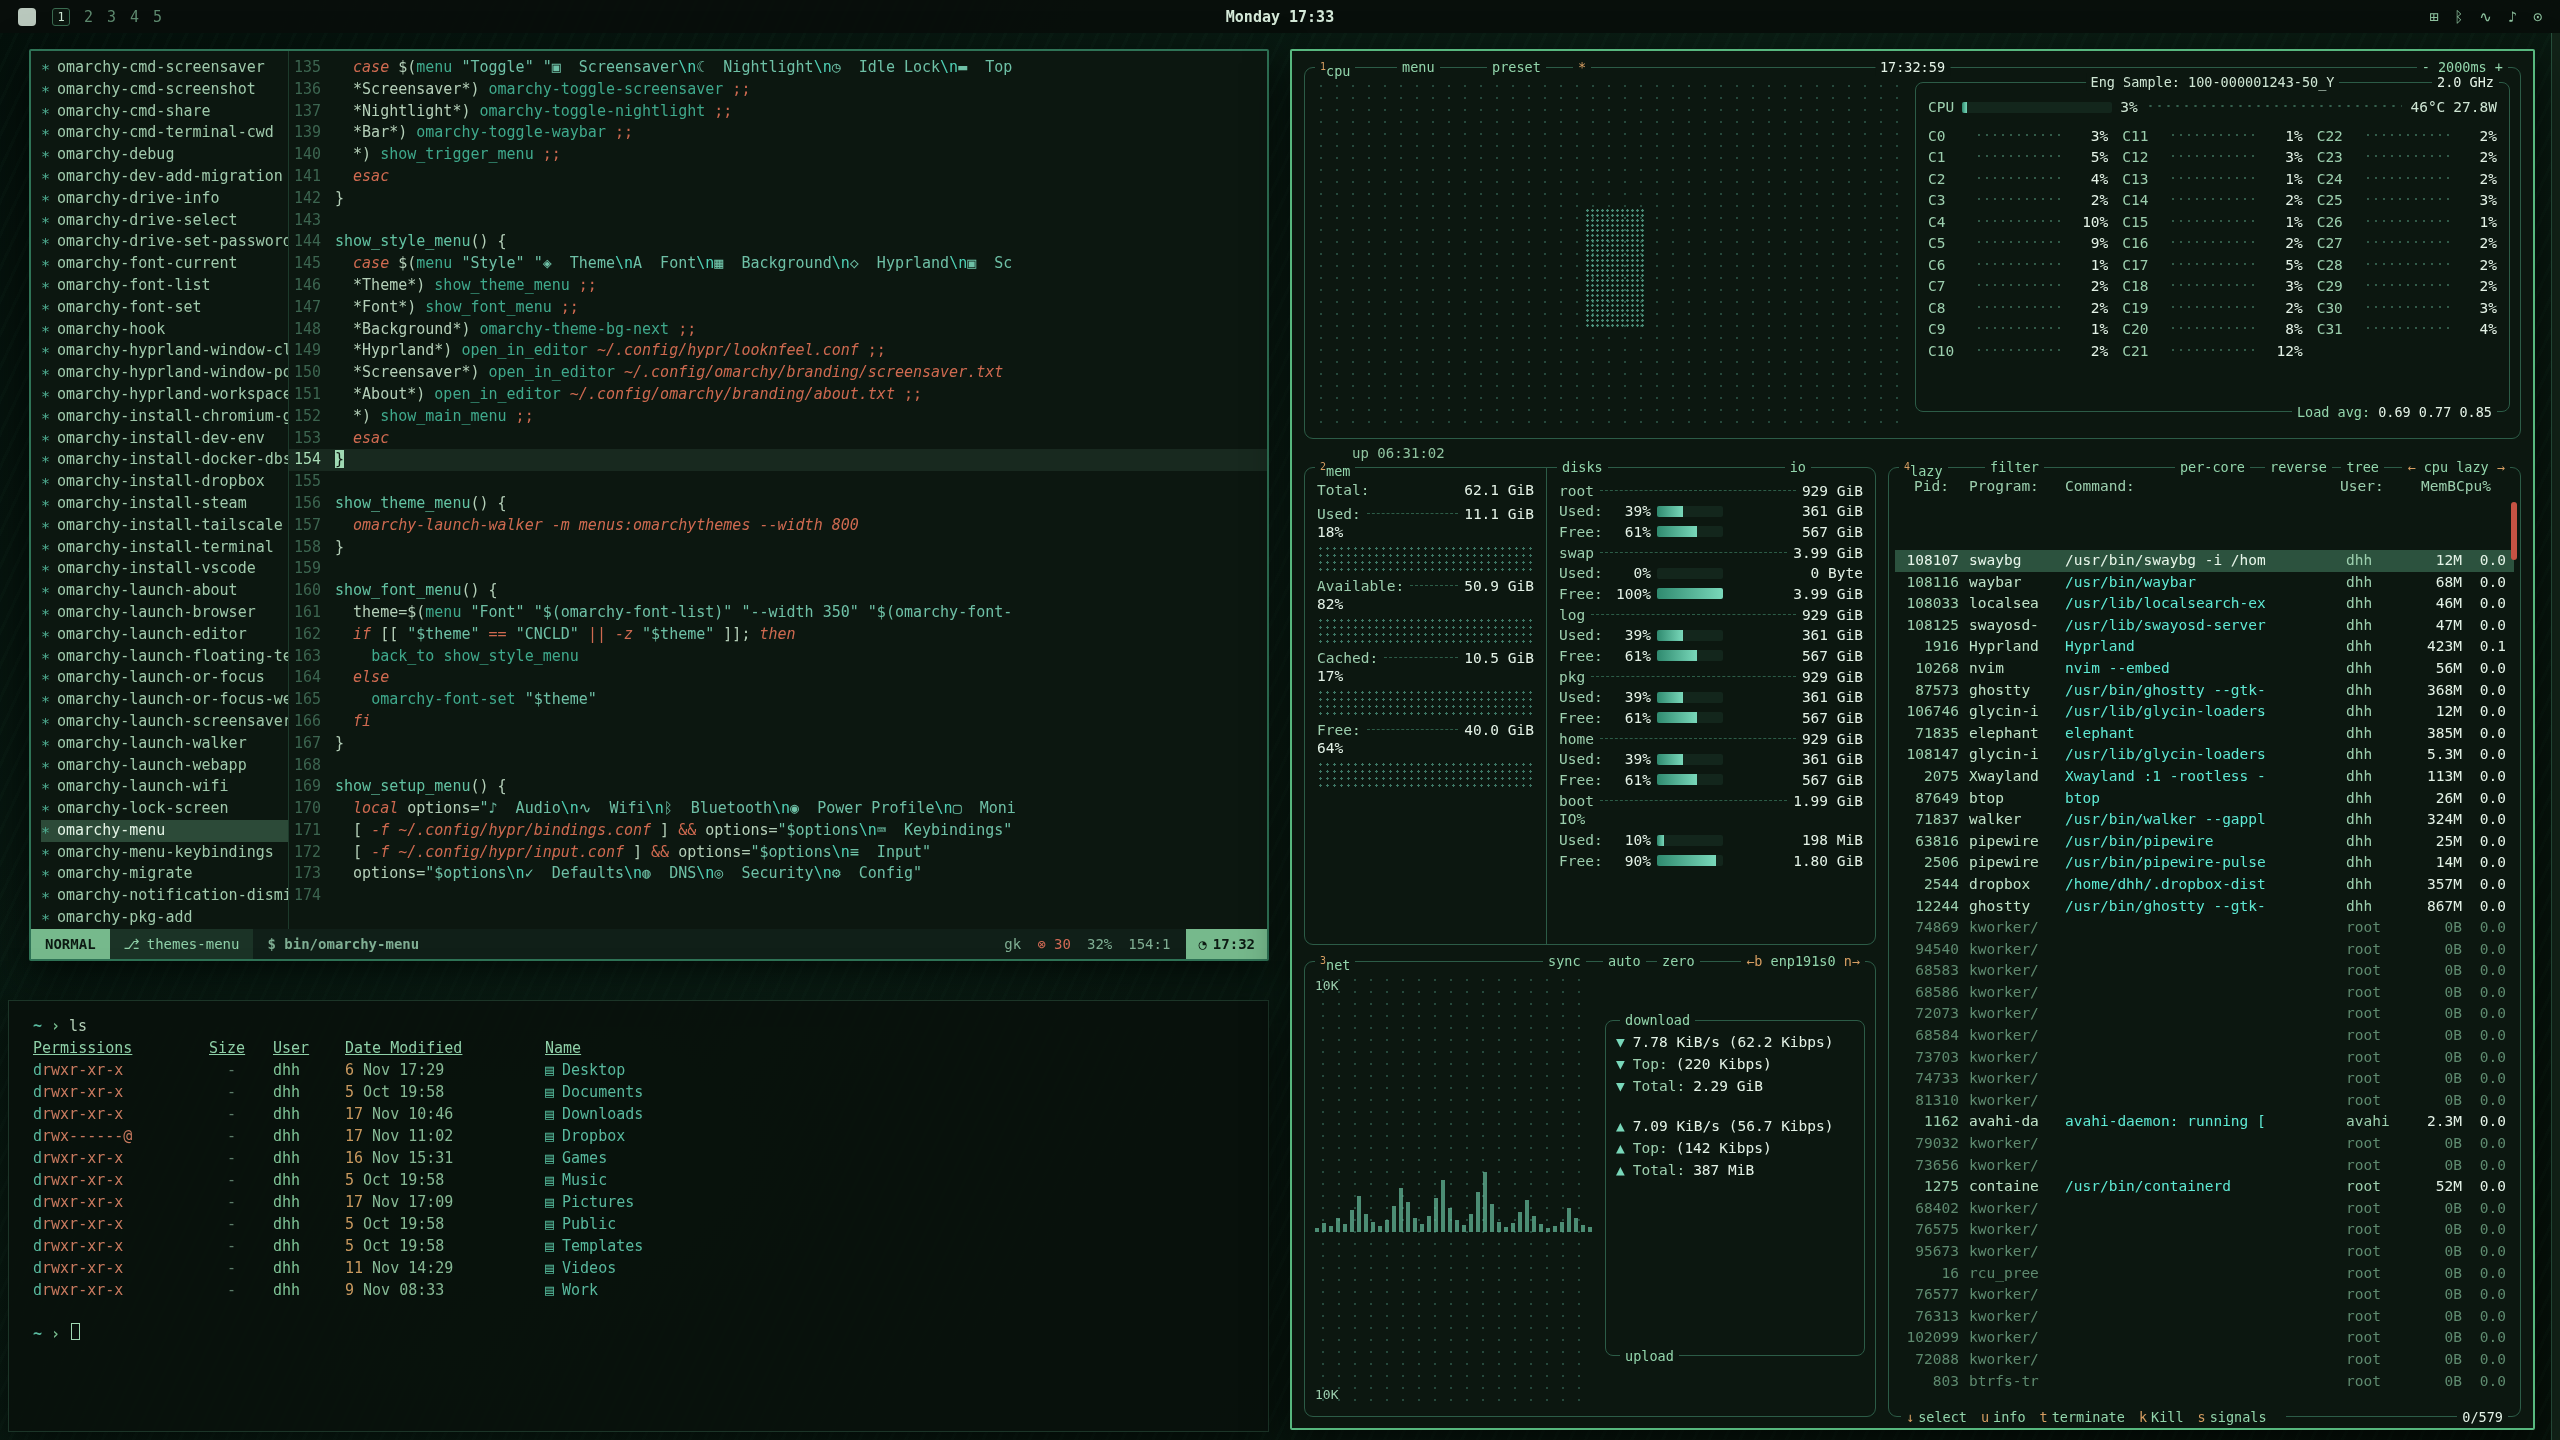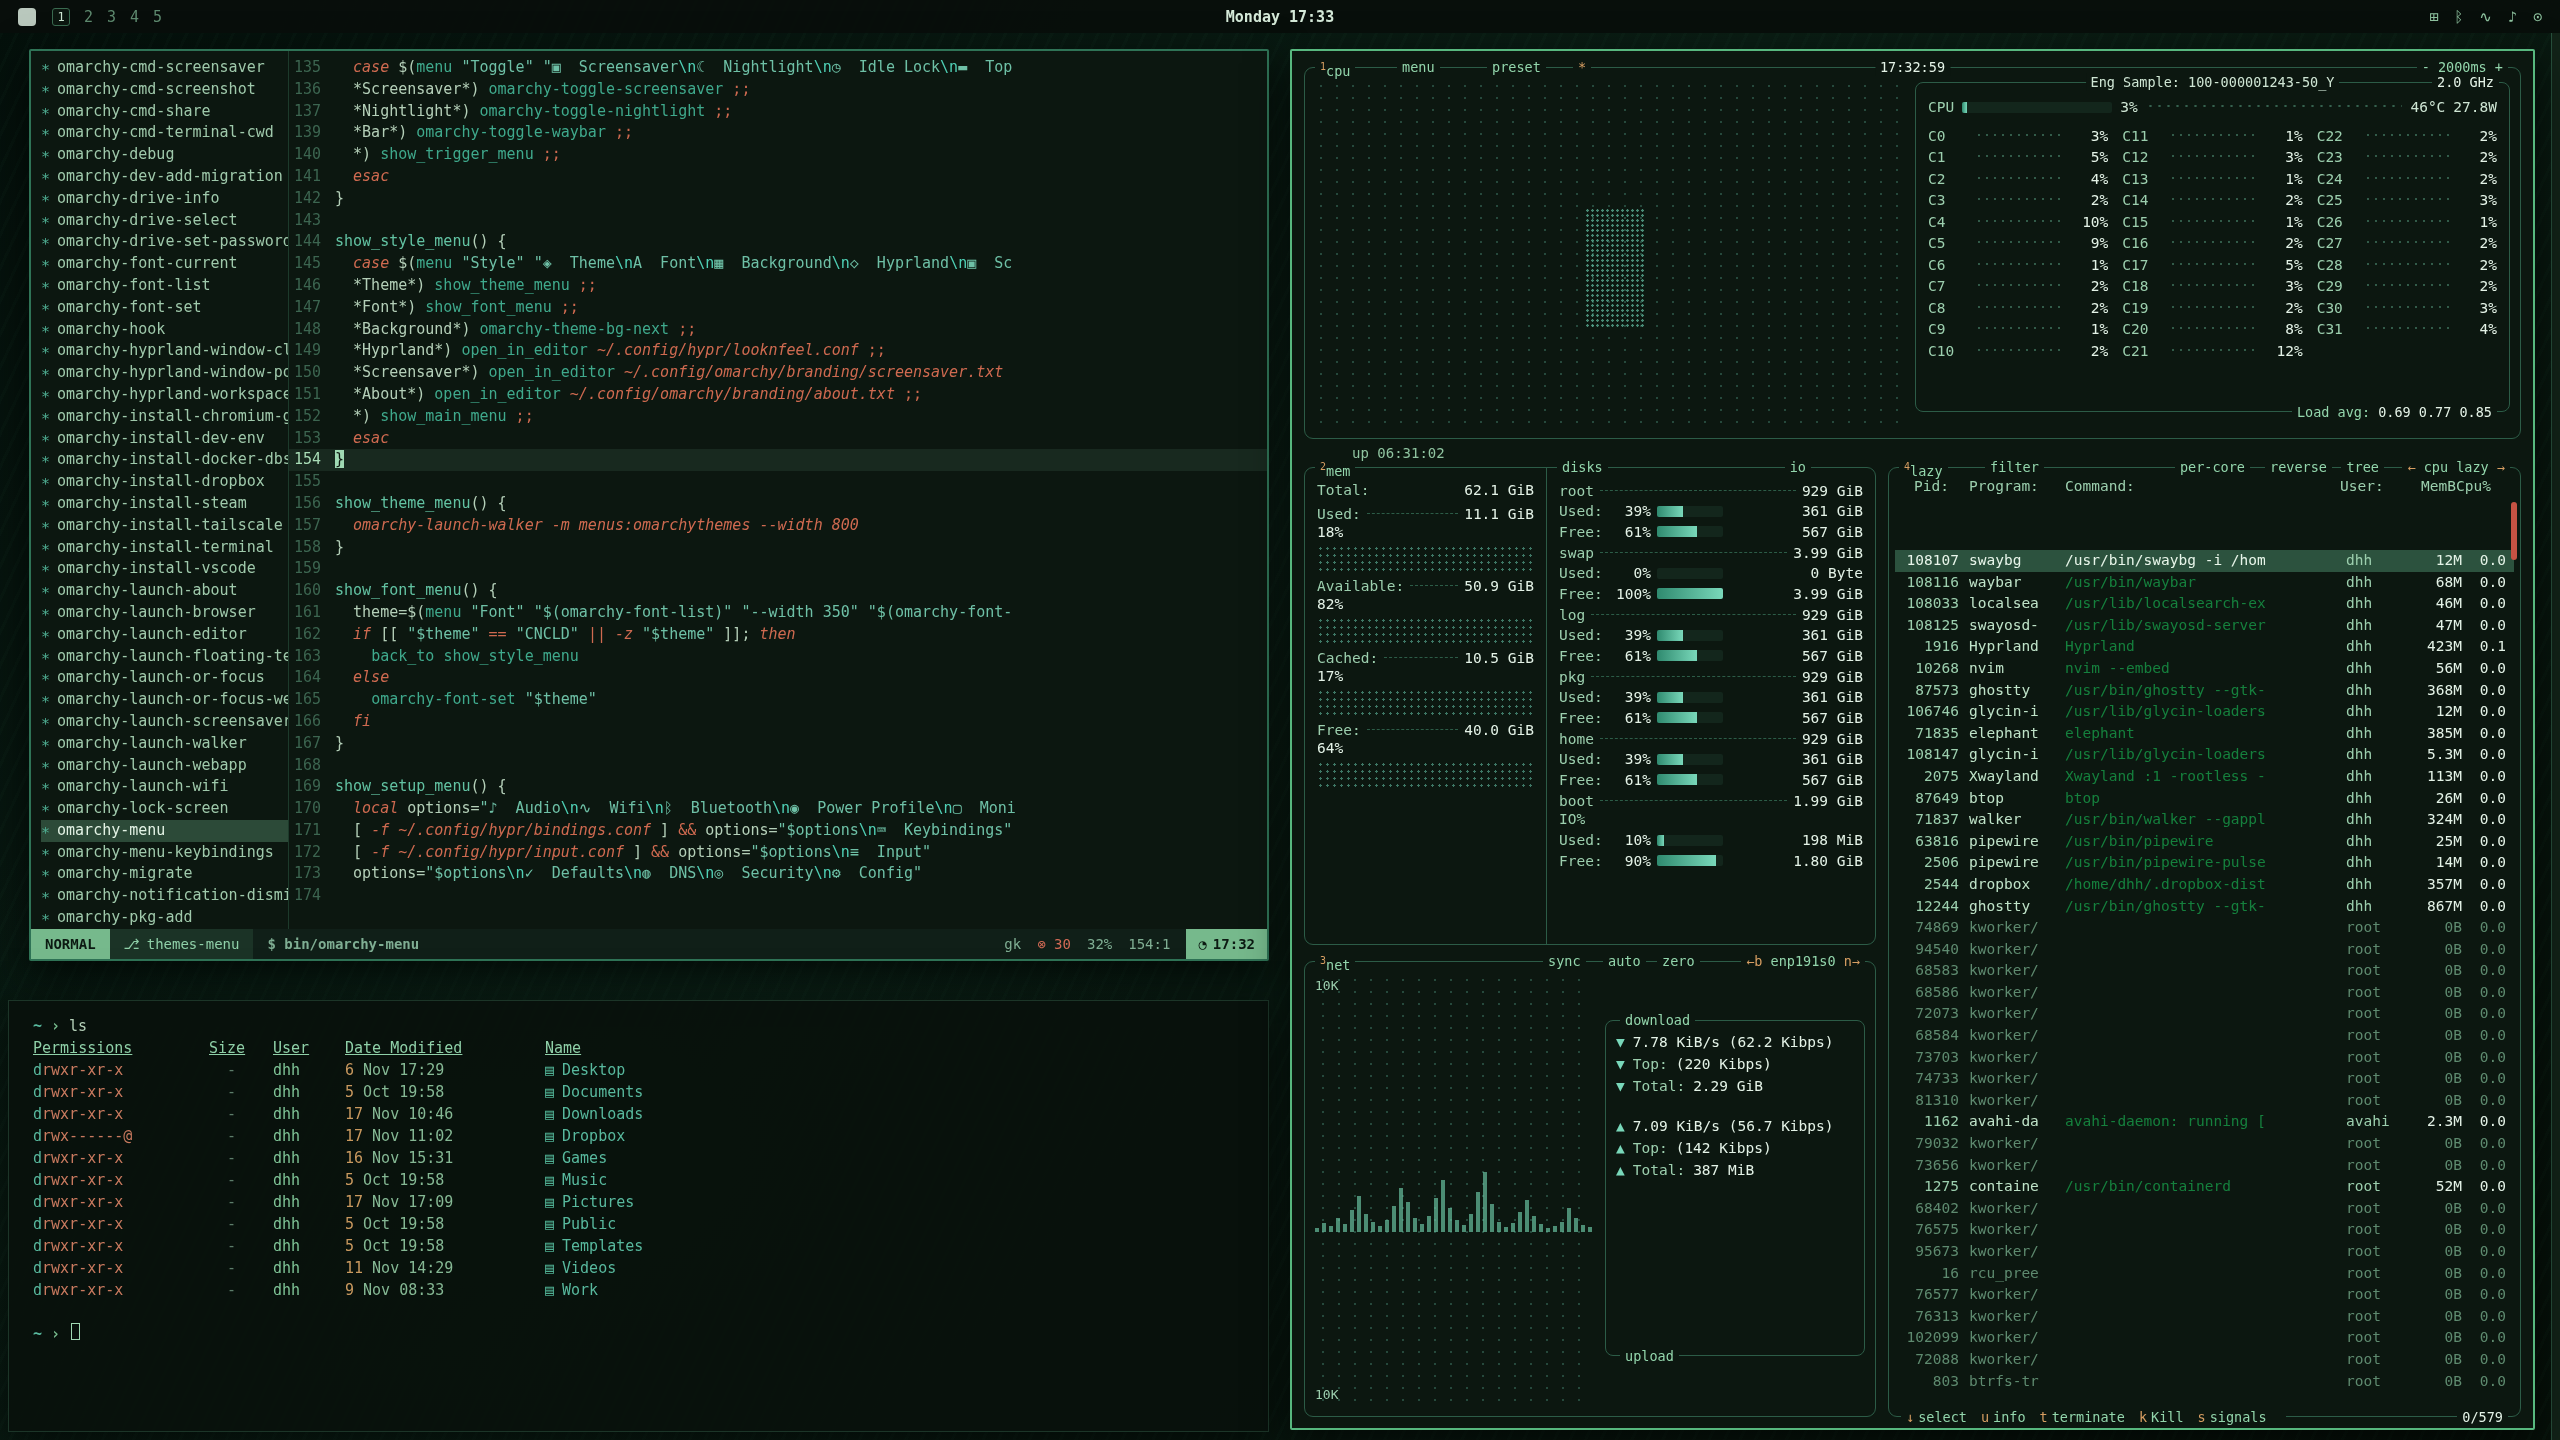--- a/index.html
+++ b/index.html
@@ -125,21 +125,21 @@
   .nscale { position:absolute; left:10px; color:#9ccfae; font-size:13px; }
   .netstats { position:absolute; left:300px; right:10px; top:58px; bottom:60px; border:1px solid #2c5c47; border-radius:8px; padding:10px 10px; }
   .nrow { display:flex; height:22px; align-items:center; gap:8px; color:#e4f3e7; }
   .nico { color:#79d8ba; } .nlab { color:#9ccfae; }
   
   .p-proc { left:596px; top:416px; width:633px; height:950px; }
   .proc-head { display:grid; grid-template-columns:70px 96px 1fr 58px 58px 50px; padding:10px 14px 2px 10px; color:#9ccfae; }
   .proc-rows { position:absolute; left:6px; right:6px; top:38px; bottom:18px; overflow:hidden;margin-top:44px; }
   .prow { display:grid; grid-template-columns:70px 96px 1fr 58px 58px 44px; height:21.6px; line-height:21.6px; padding:0 8px 0 4px; color:#cfe6d4; }
   .prow .pid { text-align:right; padding-right:10px; color:#9ccfae; }
-  .prow .prog { color:#bfe3c8; } .prow .cmd { color:#15803d; overflow:hidden; white-space:nowrap; }
+  .prow .prog { color:#bfe3c8; } .prow .cmd { color:#5eead4; overflow:hidden; white-space:nowrap; }
   .prow .usr { color:#9ccfae; } .prow .mem,.prow .cpu { text-align:right; color:#e4f3e7; }
   .prow.dim { color:#5e8a6f; } .prow.dim .prog,.prow.dim .usr,.prow.dim .mem,.prow.dim .cpu,.prow.dim .pid { color:#5e8a6f; }
   .prow.sel { background:#2c523e; } .prow.sel .prog,.prow.sel .cmd,.prow.sel .pid { color:#e8f6ea; }
   .scrollthumb { position:absolute; right:3px; top:34px; width:6px; height:58px; background:#c65243; border-radius:3px; }
   .hint-key { color:#d79e62; margin-right:4px; }
   .hint { margin-right:14px; color:#93d6ac; }
   .pcount { color:#e4f3e7; }
 </style>
 </head>
 <body>

